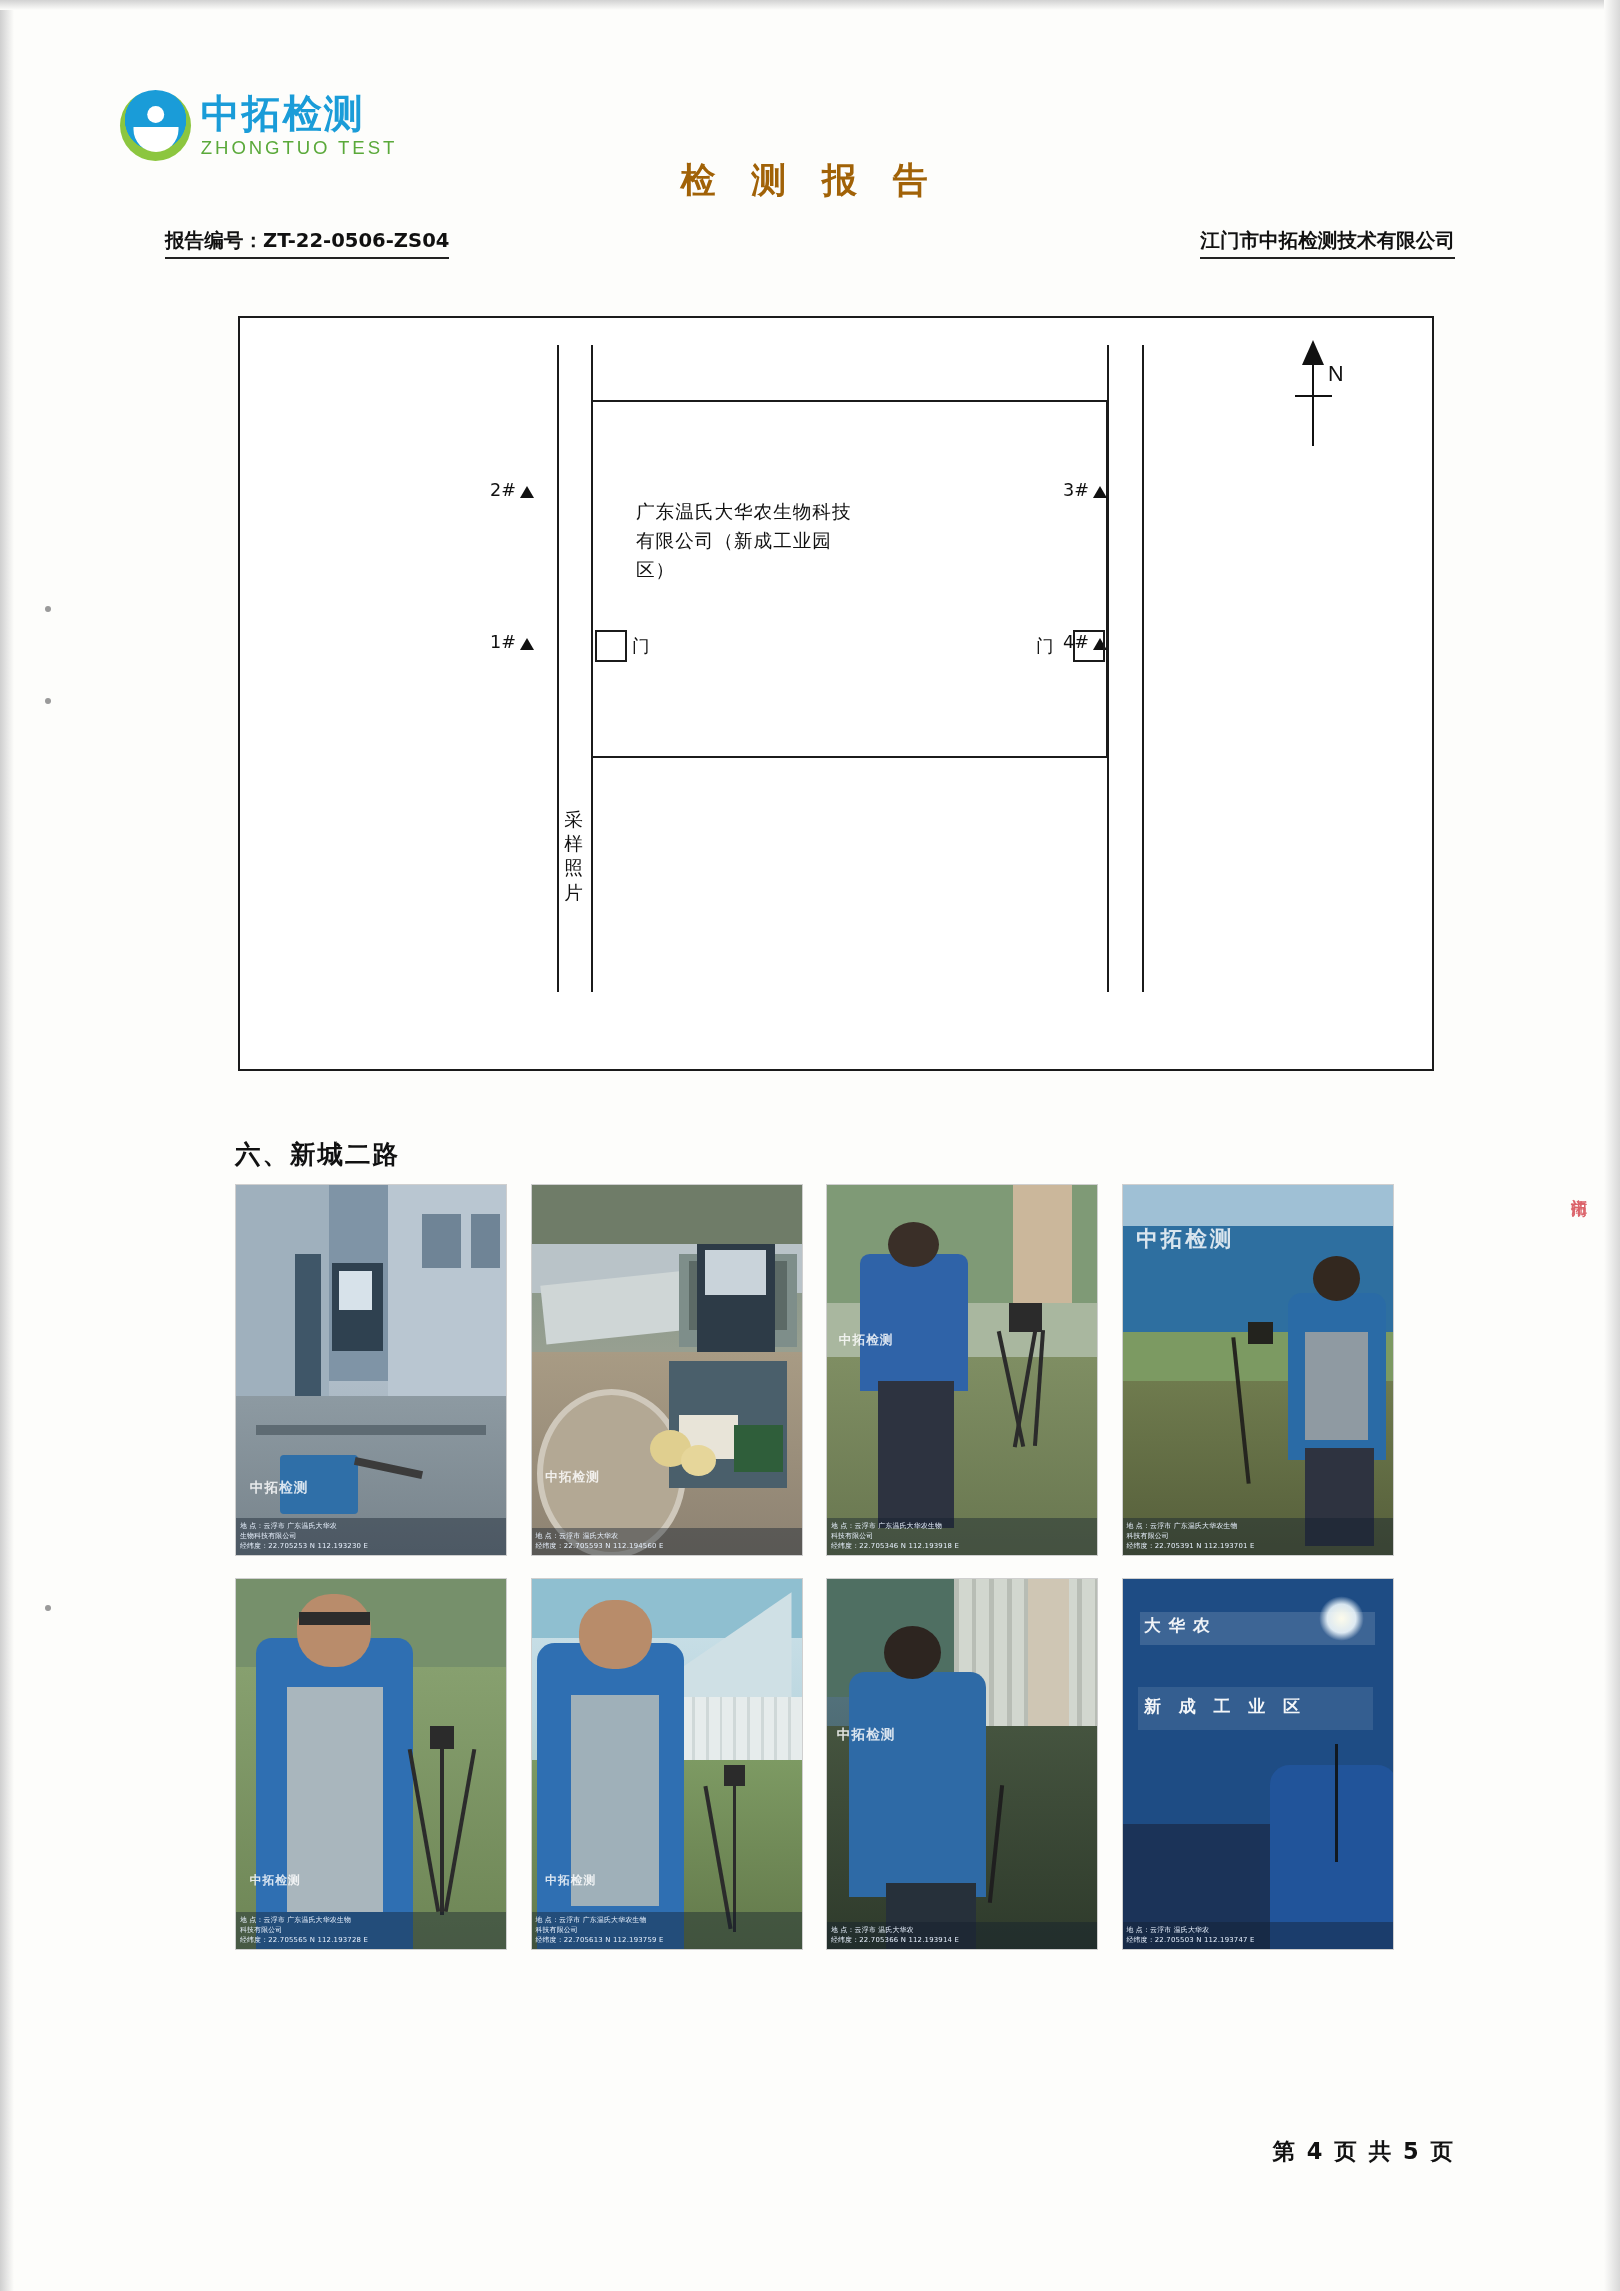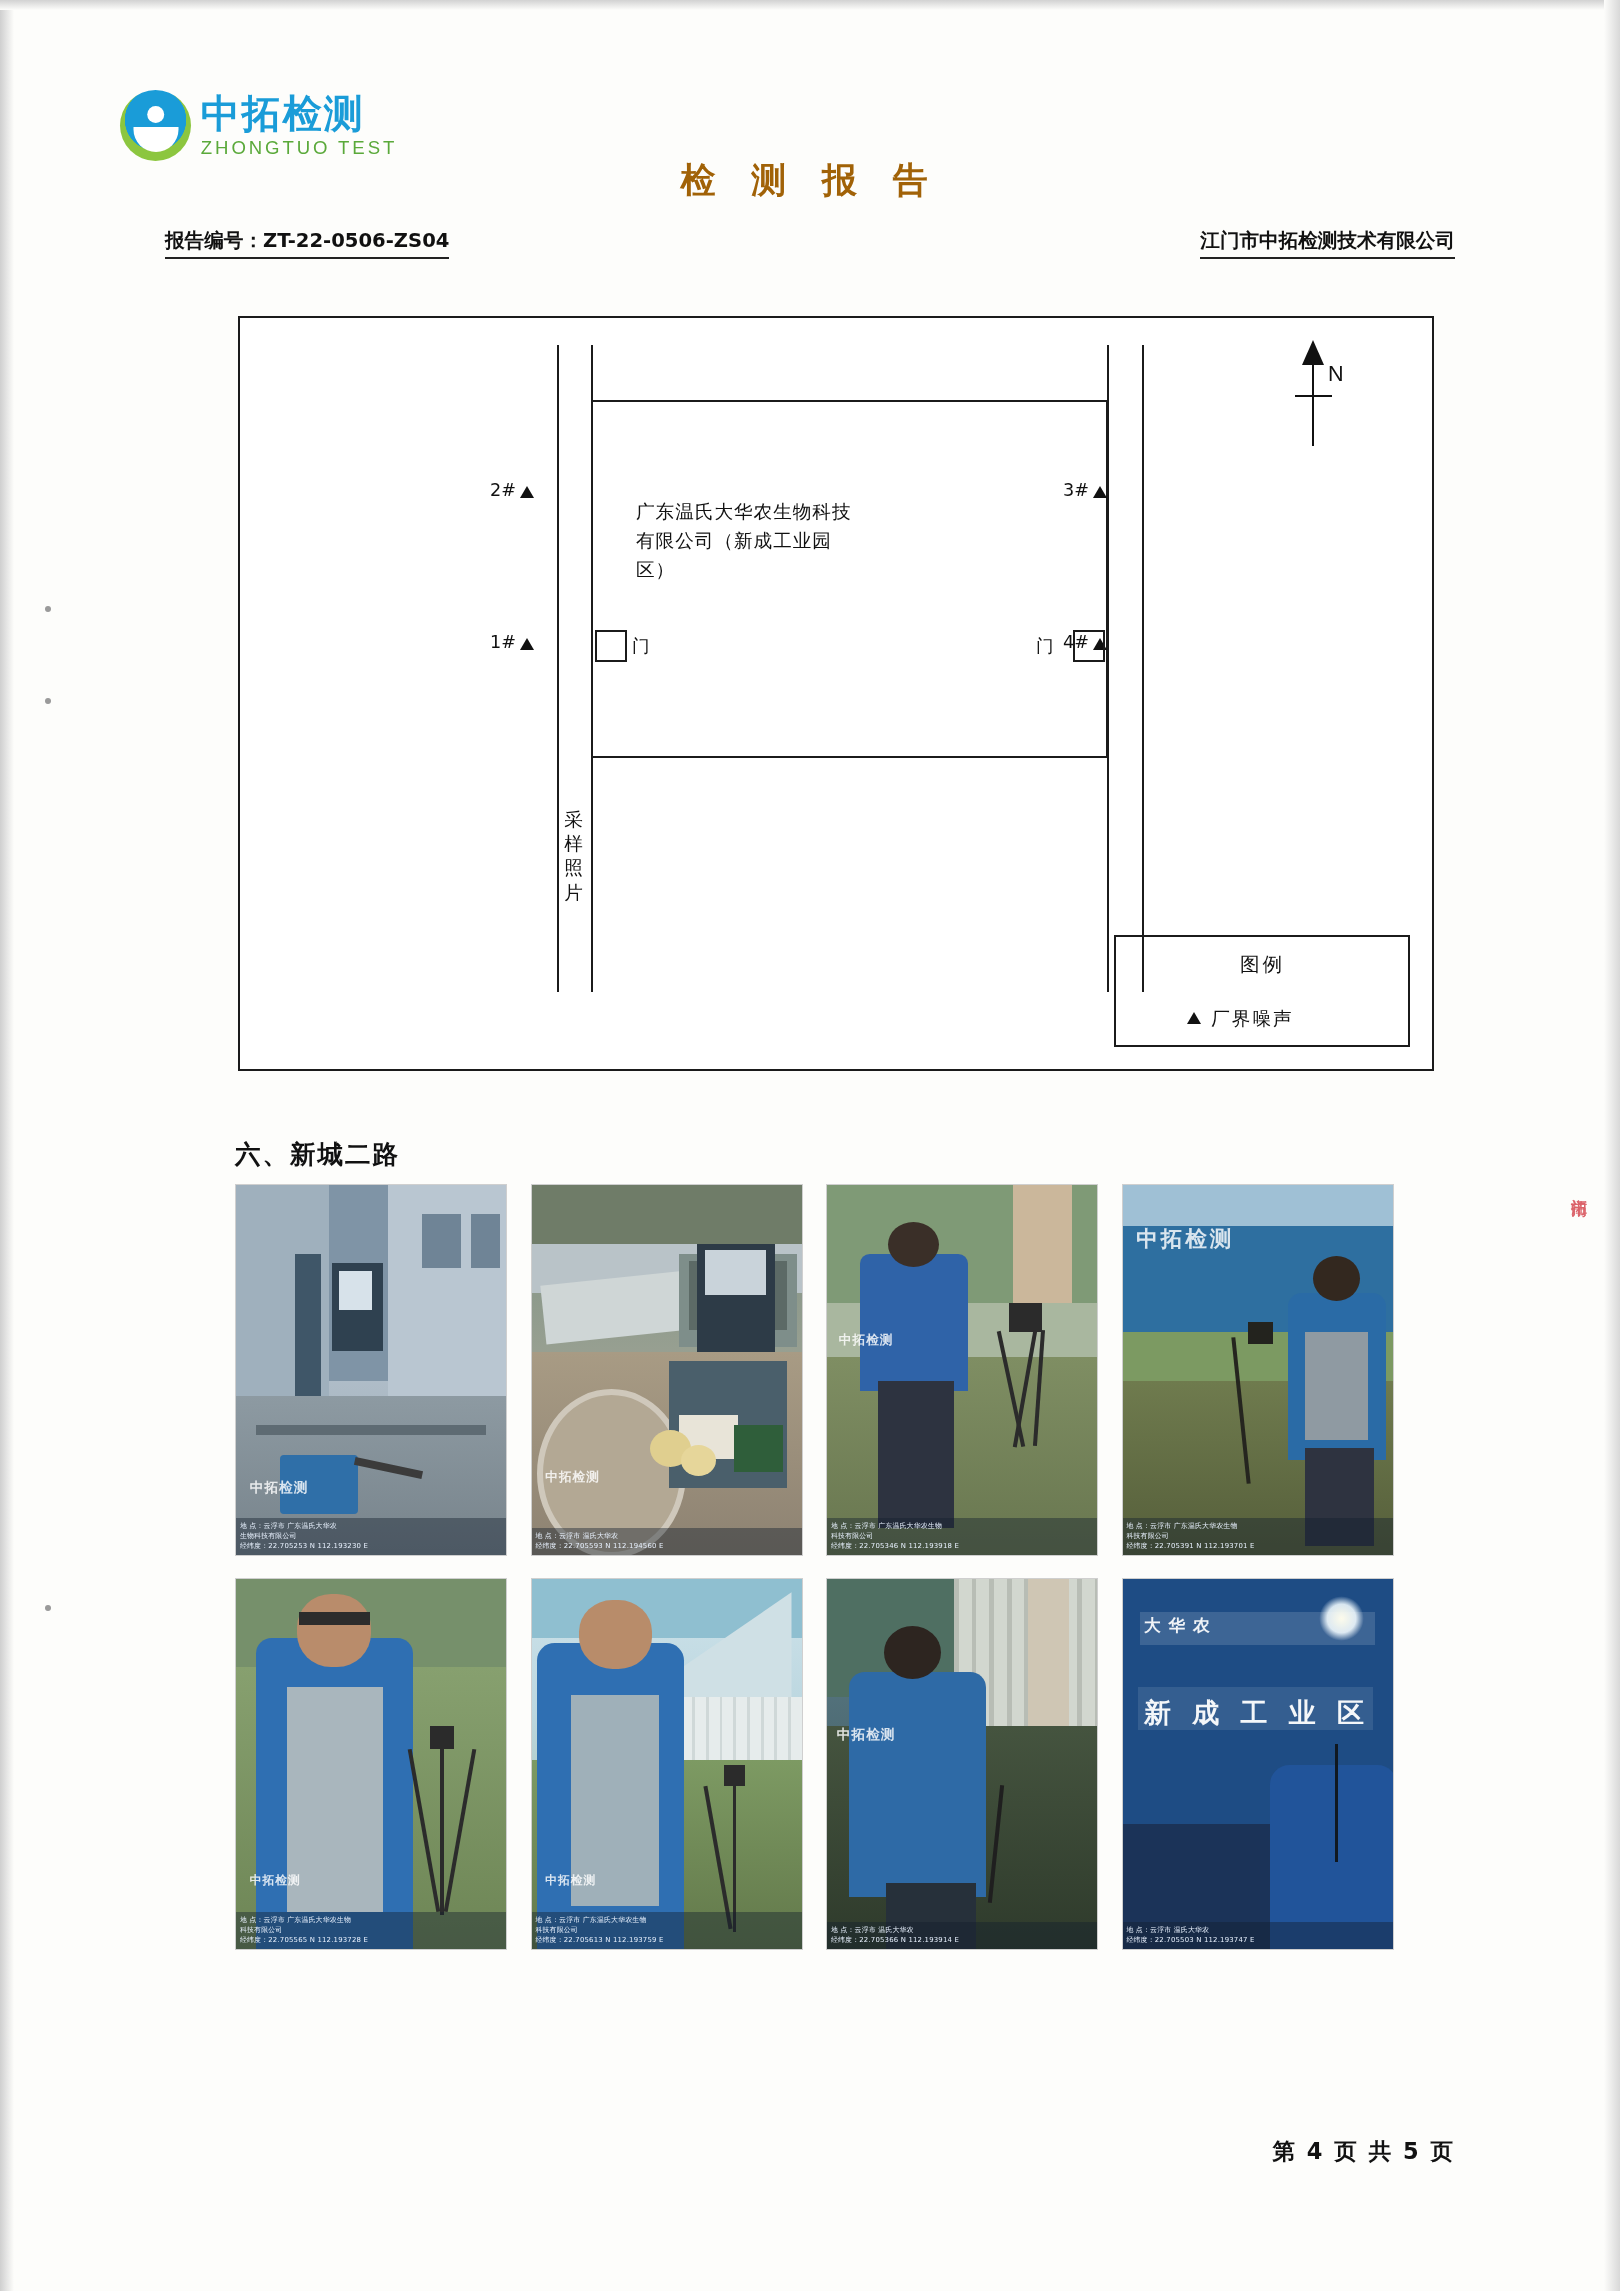--- a/index.html
+++ b/index.html
@@ -462,26 +462,20 @@
 
     <div class="dg-roadname">采样照片</div>
 
     <div class="dg-north">
       <div class="head"></div>
       <div class="stem"></div>
       <div class="bar"></div>
       <div class="n">N</div>
     </div>
 
-    <div class="dg-legend">
-      <div class="dg-legend-title">图例</div>
-      <div class="dg-legend-item">
-        <span class="tri2"></span><span>厂界噪声</span>
-      </div>
-    </div>
   </div>
 
   <div class="section-title">六、新城二路</div>
 
   <div class="photo-grid">
 
     <div class="photo">
       <div class="ph-sky" style="background:linear-gradient(180deg,#c3cfd9 0%,#b4c2ce 40%,#9aa7b0 100%);"></div>
       <div class="blk" style="left:0;top:0;width:93px;height:225px;background:#9fb0bd;"></div>
       <div class="blk" style="left:93px;top:0;width:59px;height:196px;background:#7f94a6;"></div>
@@ -630,21 +624,21 @@
     <div class="photo">
       <div class="ph-sky" style="background:linear-gradient(180deg,#1f3f6b 0%,#22497c 45%,#1c3a62 100%);"></div>
       <div class="blk" style="left:0;top:0;width:272px;height:245px;background:#1e4c84;"></div>
       <div class="blk" style="left:196px;top:17.6px;width:45px;height:45px;background:radial-gradient(circle,#fdfbe8 0%,#d8e6f0 45%,rgba(255,255,255,0) 70%);border-radius:50%;"></div>
       <div class="blk" style="left:17.6px;top:33px;width:235px;height:33px;background:rgba(255,255,255,0.14);"></div>
       <div class="blk" style="left:15.7px;top:108px;width:235px;height:43px;background:rgba(255,255,255,0.10);"></div>
       <div class="blk" style="left:0;top:245px;width:272px;height:127px;background:#1b3358;"></div>
       <div class="blk" style="left:147px;top:186px;width:127px;height:186px;background:#21549a;border-radius:19.6px 19.6px 0 0;"></div>
       <div class="blk" style="left:212px;top:165px;width:3.9px;height:118px;background:#101820;"></div>
       <div class="wm" style="left:21.6px; top:35px; font-size:16.7px; color:rgba(255,255,255,0.92);">大 华 农</div>
-      <div class="wm" style="left:21.6px; top:116px; font-size:27px; color:rgba(255,255,255,0.95); letter-spacing:5.9px;">新 成 工 业 区</div>
+      <div class="wm" style="left:21.6px; top:116px; font-size:17px; color:rgba(255,255,255,0.95); letter-spacing:5.9px;">新 成 工 业 区</div>
       <div class="stamp">
         <div class="ln">地 点：云浮市 温氏大华农</div>
         <div class="ln">经纬度：22.705503 N 112.193747 E</div>
       </div>
     </div>
 
   </div>
 
   <div class="seal">江门市中拓</div>
 

